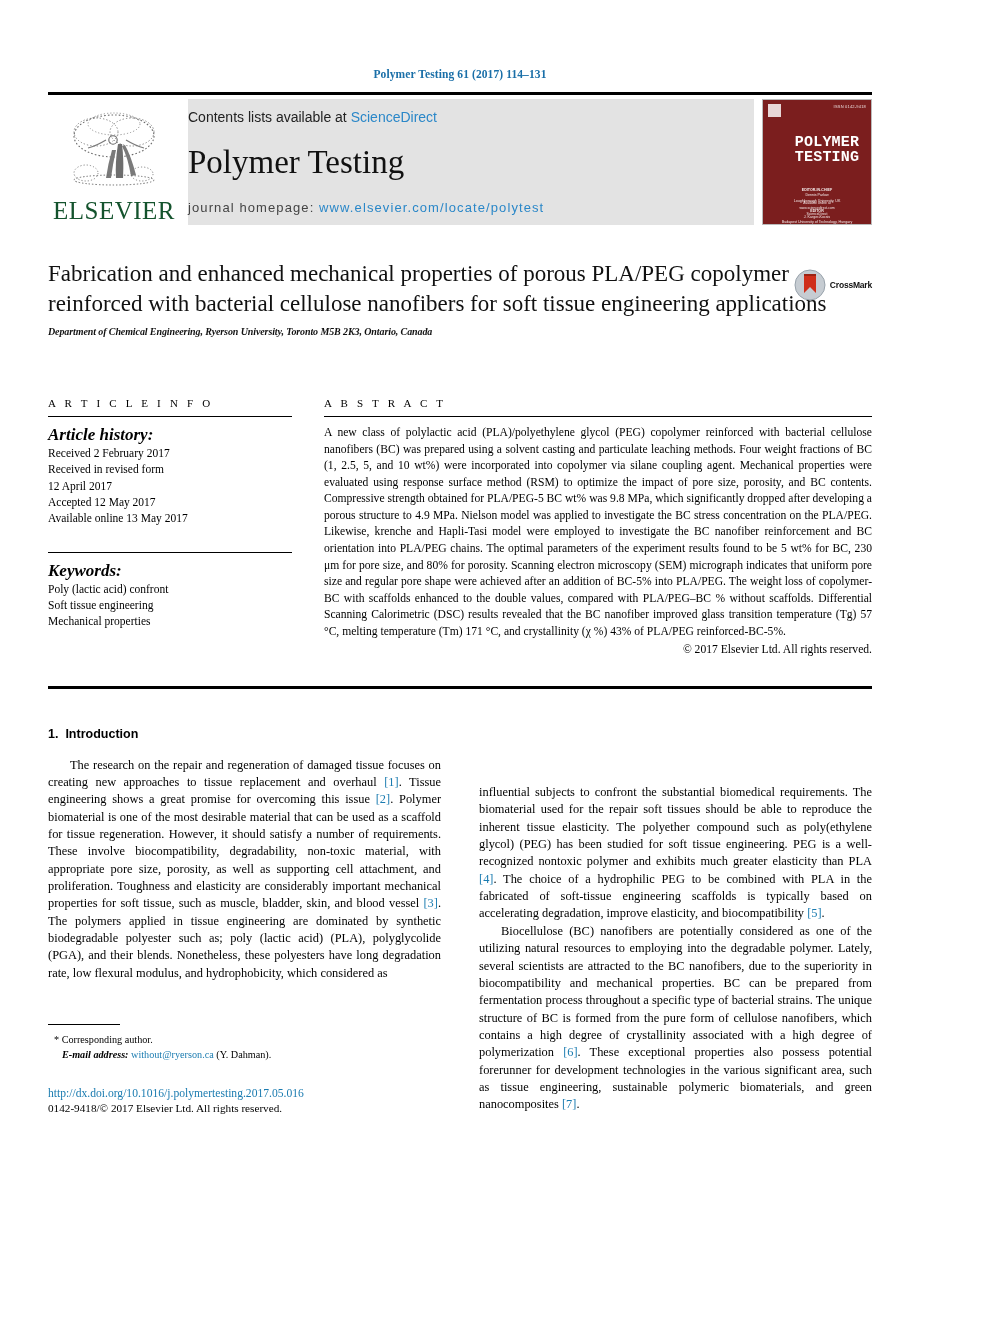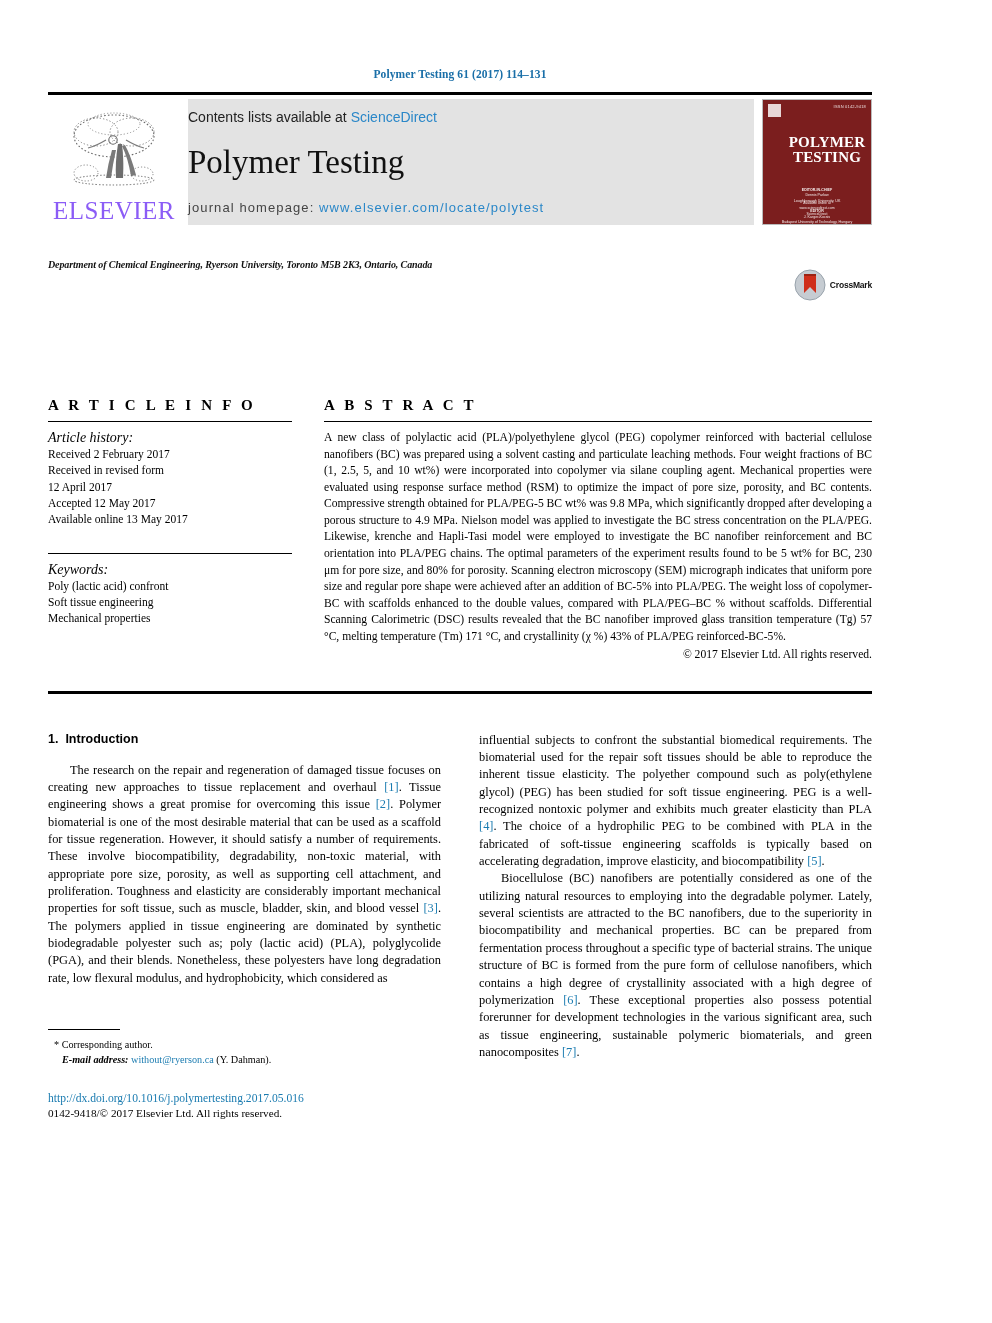--- a/index.html
+++ b/index.html
@@ -49,21 +49,21 @@
     flex: 0 0 132px;
     display: flex;
     flex-direction: column;
     justify-content: flex-end;
     align-items: center;
     padding-bottom: 2px;
   }
   .tree-svg { display:block; }
   .elsevier-word {
     font-family: "Liberation Serif", serif;
-    color: #8b5cf6;
+    color: #14532d;
     font-size: 25px;
     letter-spacing: 0.5px;
     line-height: 1;
     margin-top: 2px;
   }
   .masthead-center {
     flex: 1 1 auto;
     background: #e3e3e3;
     display: flex;
     flex-direction: column;
@@ -118,21 +118,21 @@
     background: rgba(255,255,255,0.82);
   }
   .cover-issn {
     font-size: 4px;
     opacity: 0.85;
     letter-spacing: 0.2px;
     font-family: "Liberation Sans", sans-serif;
   }
   .cover-title {
     margin-top: 18px;
-    font-family: Liberation Serif, serif;
+    font-family: Liberation Mono, monospace;
     font-weight: bold;
     font-size: 15px;
     line-height: 1.02;
     text-align: center;
     letter-spacing: 0.2px;
     margin-left: 20px;
   }
   .cover-sub {
     margin-top: 22px;
     font-size: 3.6px;
@@ -209,34 +209,34 @@
   
   .info-abstract {
     display: flex;
     margin-top: 38px;
     gap: 32px;
   }
   .article-info { flex: 0 0 244px; }
   .abstract-col { flex: 1 1 auto; }
   .sec-heading {
     font-family: "Liberation Serif", serif;
-    font-weight: bold;
-    font-size: 15px;
+    font-weight: normal;
+    font-size: 11px;
     letter-spacing: 3.2px;
     color: #000;
   }
   .thin-rule {
     border-top: 1px solid #000;
     margin-top: 7px;
     margin-bottom: 8px;
   }
   .info-label {
     font-style: italic;
-    font-weight: normal;
-    font-size: 14px;
+    font-weight: bold;
+    font-size: 17px;
   }
   .info-line {
     font-size: 11.5px;
     line-height: 1.42;
   }
   .info-gap { height: 18px; }
   .abstract-body {
     font-size: 11.6px;
     line-height: 1.43;
     text-align: justify;
@@ -250,20 +250,21 @@
 
   
   .body-rule {
     border-top: 3px solid #000;
     margin-top: 30px;
   }
   .columns {
     display: flex;
     gap: 38px;
     margin-top: 38px;
+    align-items: flex-end;
   }
   .col {
     flex: 1 1 50%;
     position: relative;
   }
   .sec-title {
     font-family: "Liberation Sans", sans-serif;
     font-weight: bold;
     font-size: 12.5px;
     margin-bottom: 16px;
@@ -368,20 +369,21 @@
       </div>
       <div class="cover-bottom">
         <div>Available online at</div>
         <div>www.sciencedirect.com</div>
         <div>ScienceDirect</div>
       </div>
     </div>
   </div>
 
   <div class="title-block">
+    <h1 class="article-title">Fabrication and enhanced mechanical properties of porous PLA/PEG copolymer reinforced with bacterial cellulose nanofibers for soft tissue engineering applications</h1>
 
     <div class="crossmark">
       <svg width="32" height="32" viewBox="0 0 32 32">
         <circle cx="16" cy="16" r="15" fill="#c6ccd2"></circle>
         <circle cx="16" cy="16" r="15" fill="none" stroke="#98a2ab" stroke-width="1"></circle>
         <path d="M10 5 h12 v19 l-6 -6 l-6 6 z" fill="#cf2e1a"></path>
         <path d="M10 5 h12 v2 h-12 z" fill="#9c2313"></path>
       </svg>
       <span class="crossmark-label">CrossMark</span>
     </div>

